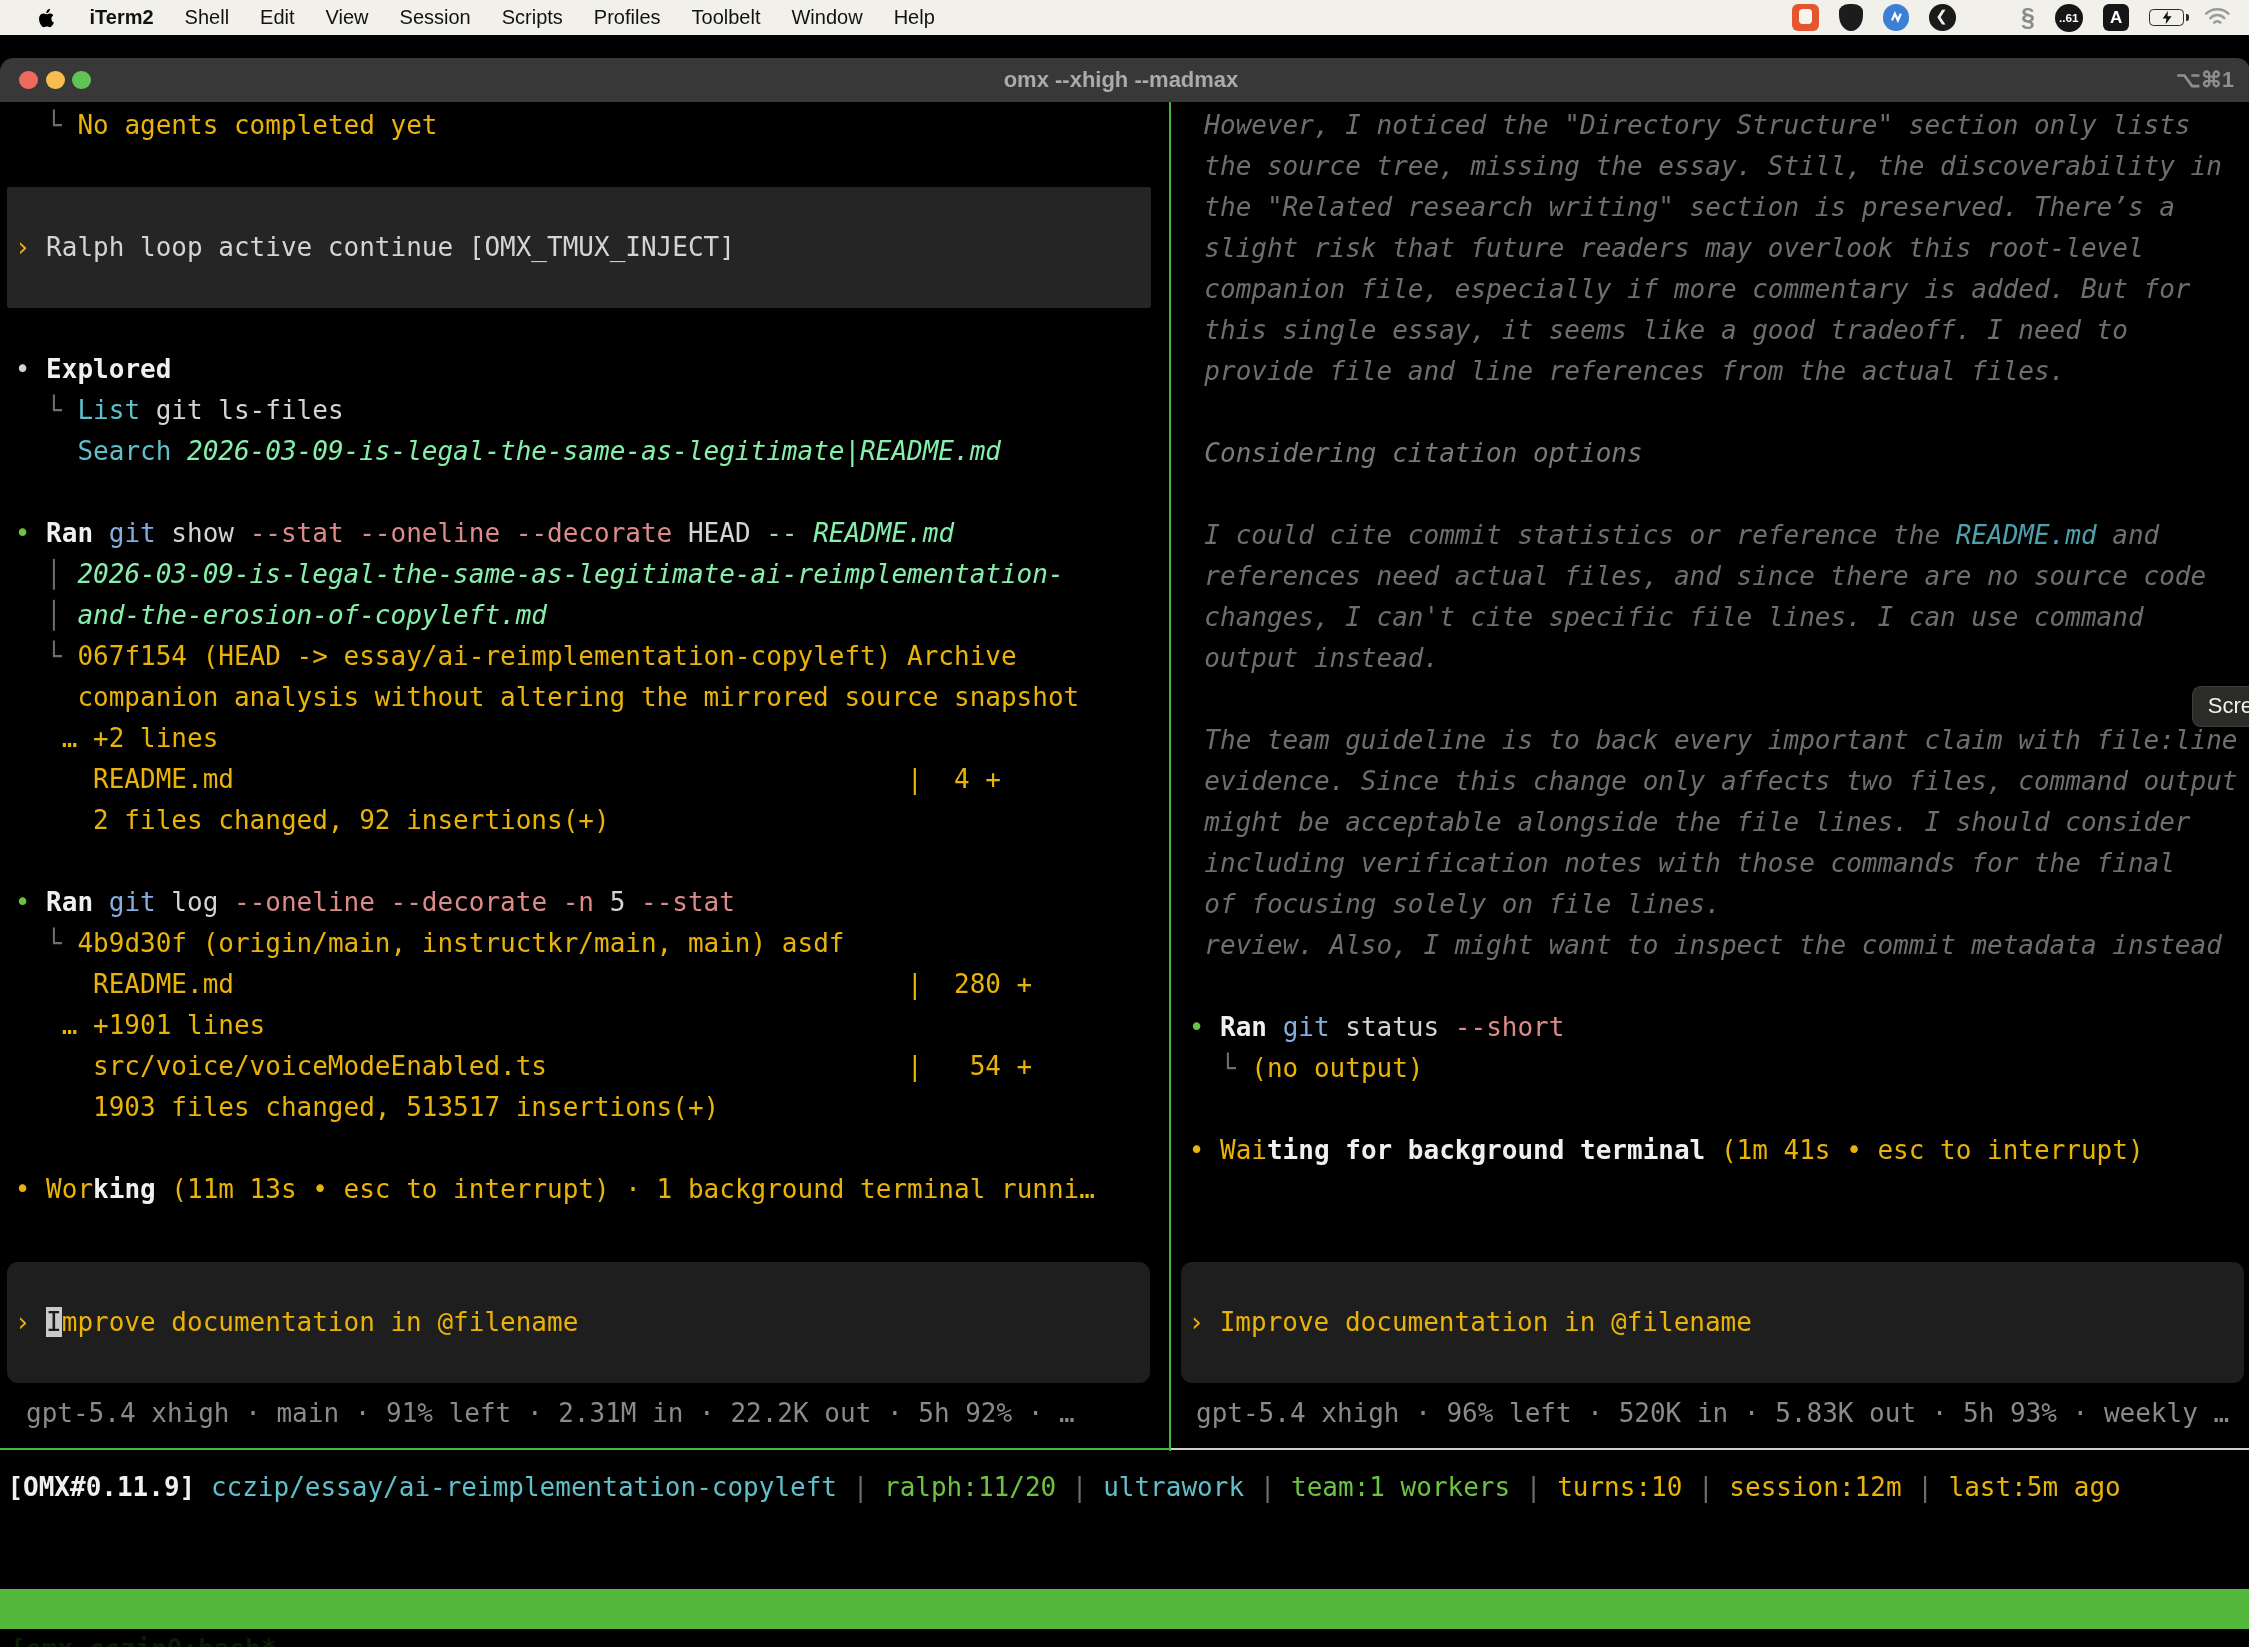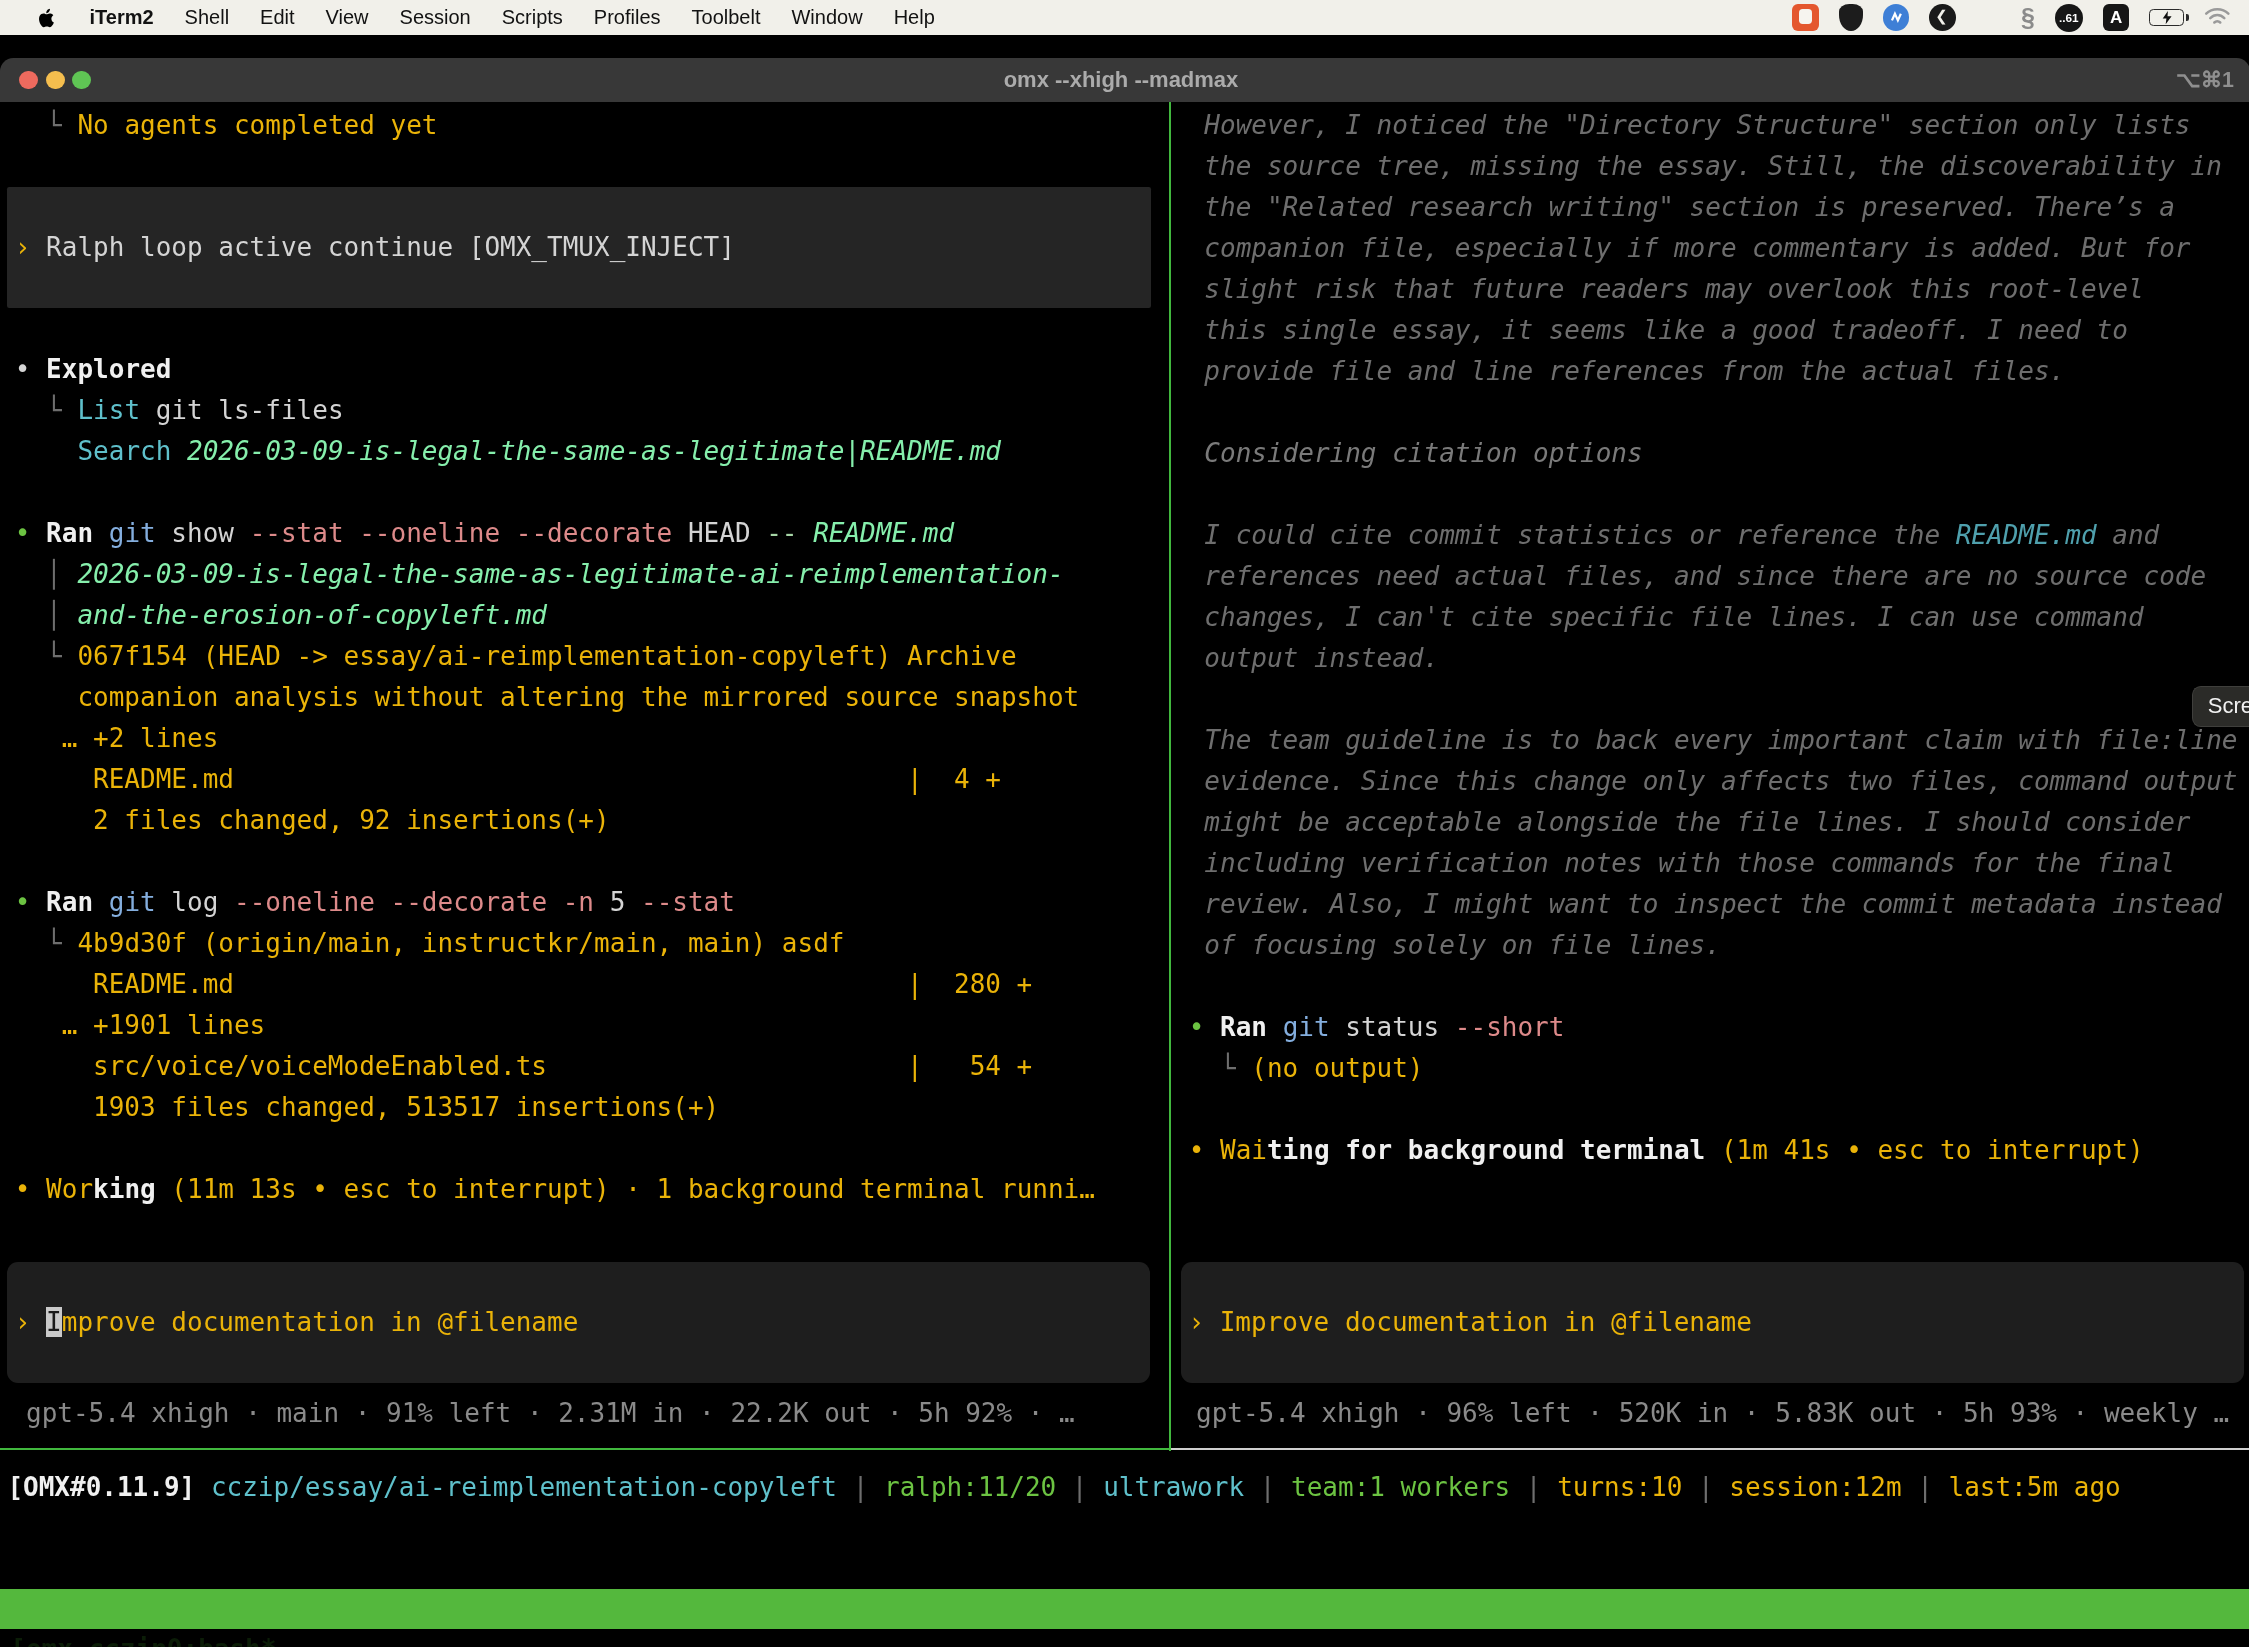--- a/index.html
+++ b/index.html
@@ -211,38 +211,38 @@
     <div class="trow"><span class="c-g">   … +1901 lines</span></div>
     <div class="trow"><span class="c-g">     src/voice/voiceModeEnabled.ts                       |   54 +</span></div>
     <div class="trow"><span class="c-g">     1903 files changed, 513517 insertions(+)</span></div>
     <div class="trow">&nbsp;</div>
     <div class="trow"><span class="c-g">• </span><span class="c-g">Wor</span><span class="c-bw">king</span><span class="c-g"> (11m 13s • esc to interrupt) · 1 background terminal runni…</span></div>
   </div>
 <div class="pane pane-right">
     <div class="trow"><span class="c-th"> However, I noticed the "Directory Structure" section only lists</span></div>
     <div class="trow"><span class="c-th"> the source tree, missing the essay. Still, the discoverability in</span></div>
     <div class="trow"><span class="c-th"> the "Related research writing" section is preserved. There’s a</span></div>
+    <div class="trow"><span class="c-th"> slight risk that future readers may overlook this root-level</span></div>
     <div class="trow"><span class="c-th"> companion file, especially if more commentary is added. But for</span></div>
-    <div class="trow"><span class="c-th"> slight risk that future readers may overlook this root-level</span></div>
     <div class="trow"><span class="c-th"> this single essay, it seems like a good tradeoff. I need to</span></div>
     <div class="trow"><span class="c-th"> provide file and line references from the actual files.</span></div>
     <div class="trow">&nbsp;</div>
     <div class="trow"><span class="c-thb"> Considering citation options</span></div>
     <div class="trow">&nbsp;</div>
     <div class="trow"><span class="c-th"> I could cite commit statistics or reference the </span><span class="c-tealit">README.md</span><span class="c-th"> and</span></div>
     <div class="trow"><span class="c-th"> references need actual files, and since there are no source code</span></div>
     <div class="trow"><span class="c-th"> changes, I can't cite specific file lines. I can use command</span></div>
     <div class="trow"><span class="c-th"> output instead.</span></div>
     <div class="trow">&nbsp;</div>
     <div class="trow"><span class="c-th"> The team guideline is to back every important claim with file:line</span></div>
     <div class="trow"><span class="c-th"> evidence. Since this change only affects two files, command output</span></div>
     <div class="trow"><span class="c-th"> might be acceptable alongside the file lines. I should consider</span></div>
     <div class="trow"><span class="c-th"> including verification notes with those commands for the final</span></div>
+    <div class="trow"><span class="c-th"> of focusing solely on file lines.</span></div>
     <div class="trow"><span class="c-th"> review. Also, I might want to inspect the commit metadata instead</span></div>
-    <div class="trow"><span class="c-th"> of focusing solely on file lines.</span></div>
     <div class="trow">&nbsp;</div>
     <div class="trow"><span class="c-grn">• </span><span class="c-bw">Ran</span><span class="c-w"> </span><span class="c-blue">git</span><span class="c-w"> status </span><span class="c-pink">--short</span></div>
     <div class="trow"><span class="c-dg">  └ </span><span class="c-g">(no output)</span></div>
     <div class="trow">&nbsp;</div>
     <div class="trow"><span class="c-g">• </span><span class="c-g">Wai</span><span class="c-bw">ting for background terminal</span><span class="c-g"> (1m 41s • esc to interrupt)</span></div>
   </div>
 <div class="divider-v"></div>
 
 <div class="inputbox left"><span class="c-g">› </span><span class="cursorblk">I</span><span class="c-g">mprove documentation in @filename</span></div>
 <div class="inputbox right"><span class="c-g">› </span><span class="c-g">Improve documentation in @filename</span></div>

